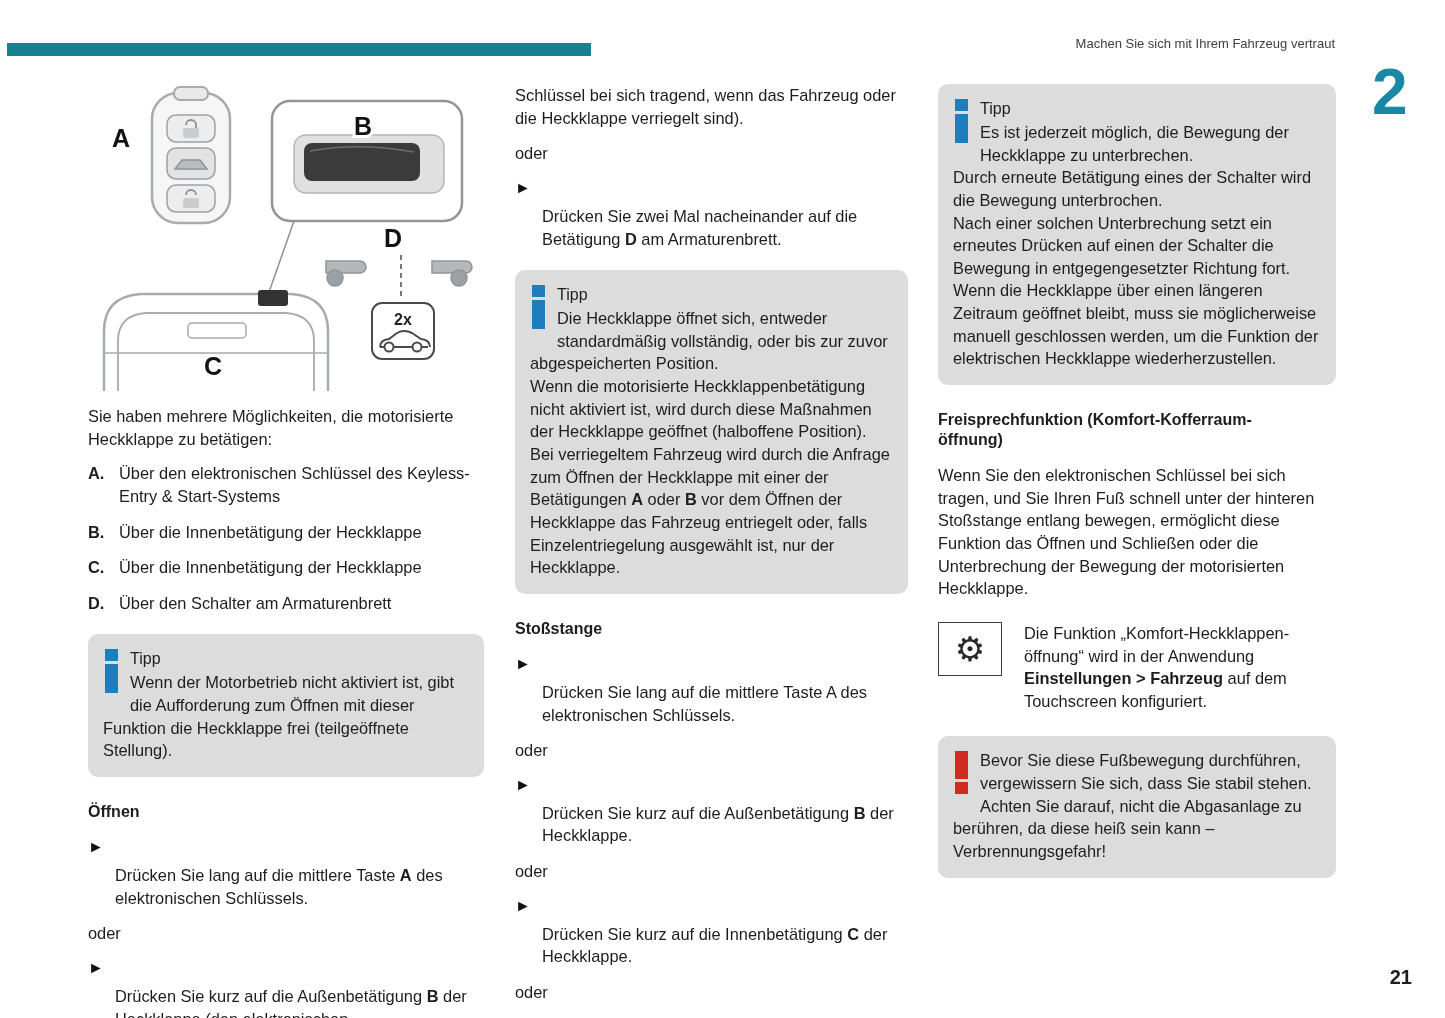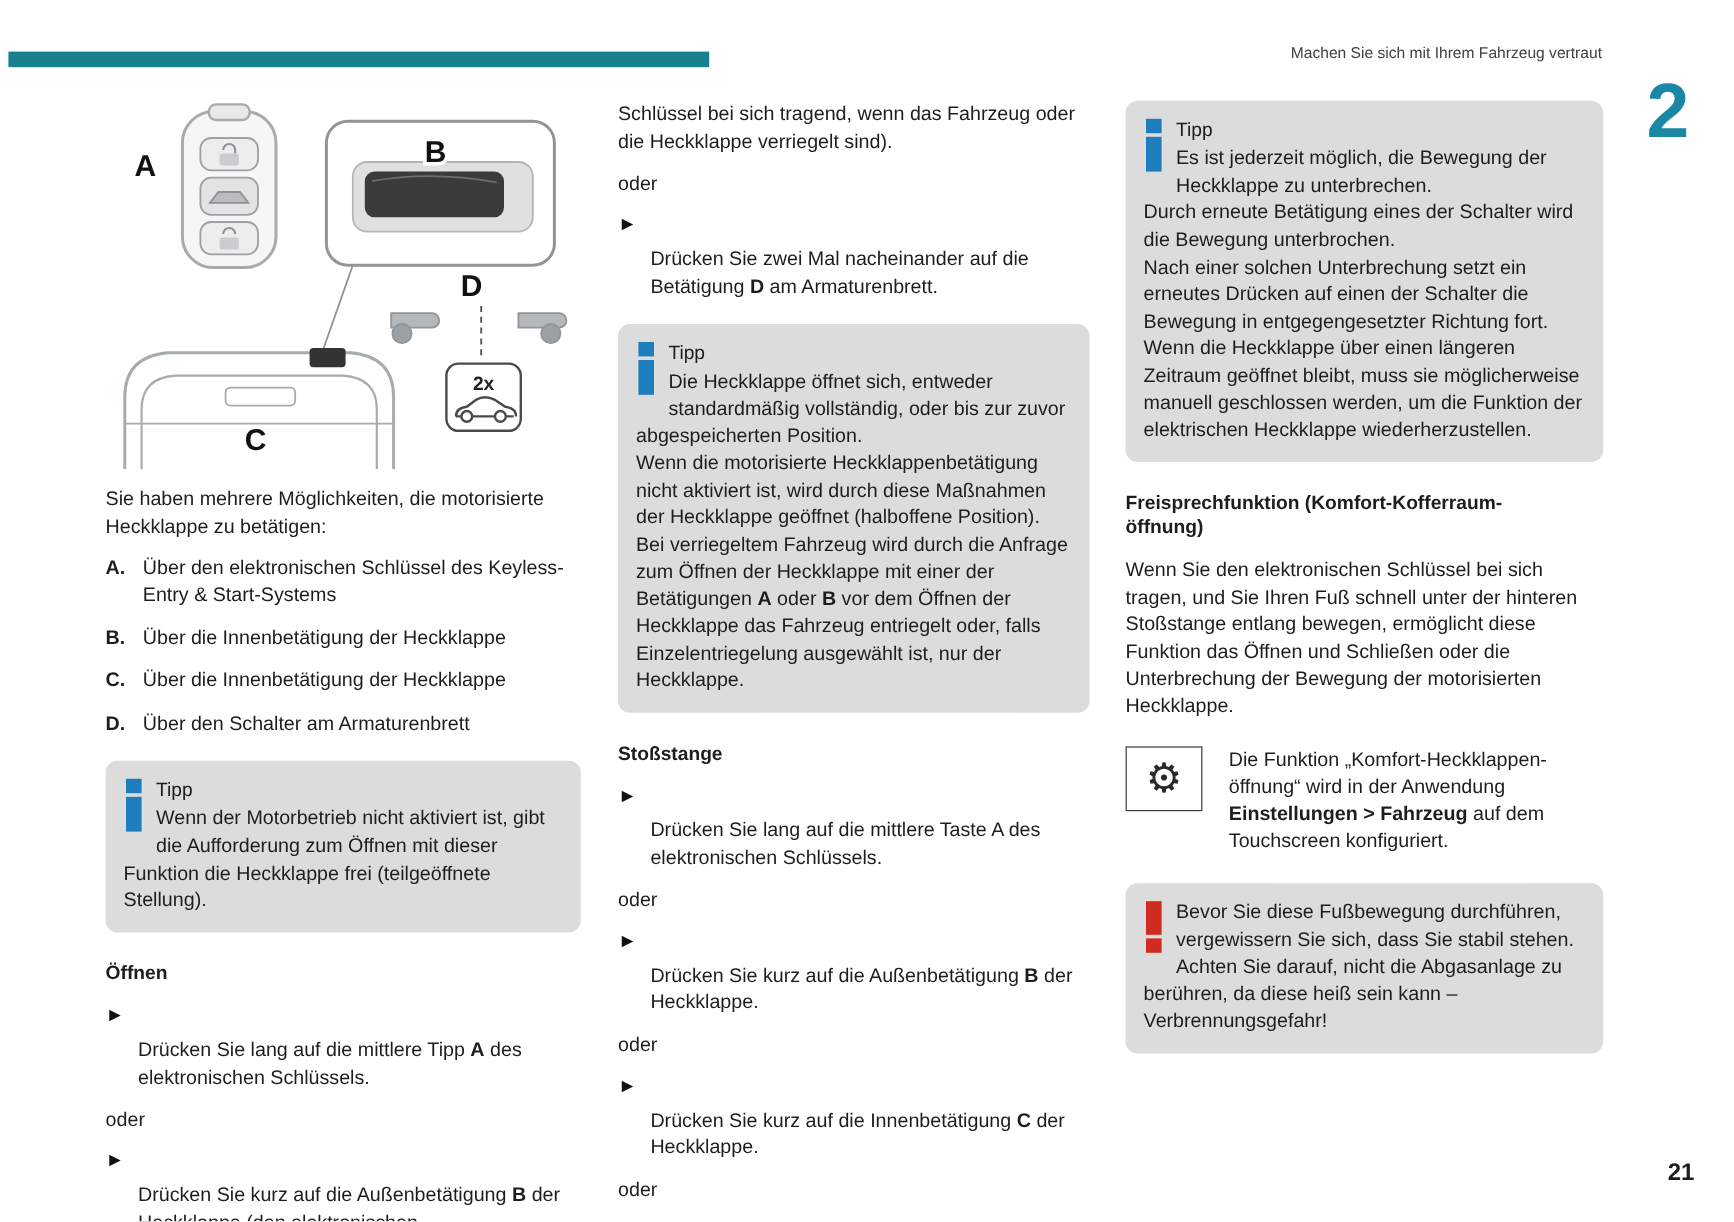--- a/index.html
+++ b/index.html
@@ -148,21 +148,21 @@
           <span class="bar"></span>
         </span>
       <div class="tip-title">Tipp</div>
       <div class="tip-body"><span>Wenn der Motorbetrieb nicht aktiviert ist, gibt die Aufforderung zum Öffnen mit dieser Funktion die Heckklappe frei (teilgeöffnete Stellung).</span></div>
     </div>
 
     <h2 class="h2">Öffnen</h2>
 
     <div class="bullet">
       <span class="bullet-arrow">►</span>
-      <div class="bullet-text"><span>Drücken Sie lang auf die mittlere Tipp </span><b>A</b><span> des elektronischen Schlüssels.</span></div>
+      <div class="bullet-text"><span>Drücken Sie lang auf die mittlere Taste </span><b>A</b><span> des elektronischen Schlüssels.</span></div>
     </div>
     <p class="or">oder</p>
     <div class="bullet">
       <span class="bullet-arrow">►</span>
       <div class="bullet-text"><span>Drücken Sie kurz auf die Außenbetätigung </span><b>B</b><span> der Heckklappe (den elektronischen</span></div>
     </div>
   </section>
 
   <section class="col col2">
     <p class="body">Schlüssel bei sich tragend, wenn das Fahrzeug oder die Heckklappe verriegelt sind).</p>

